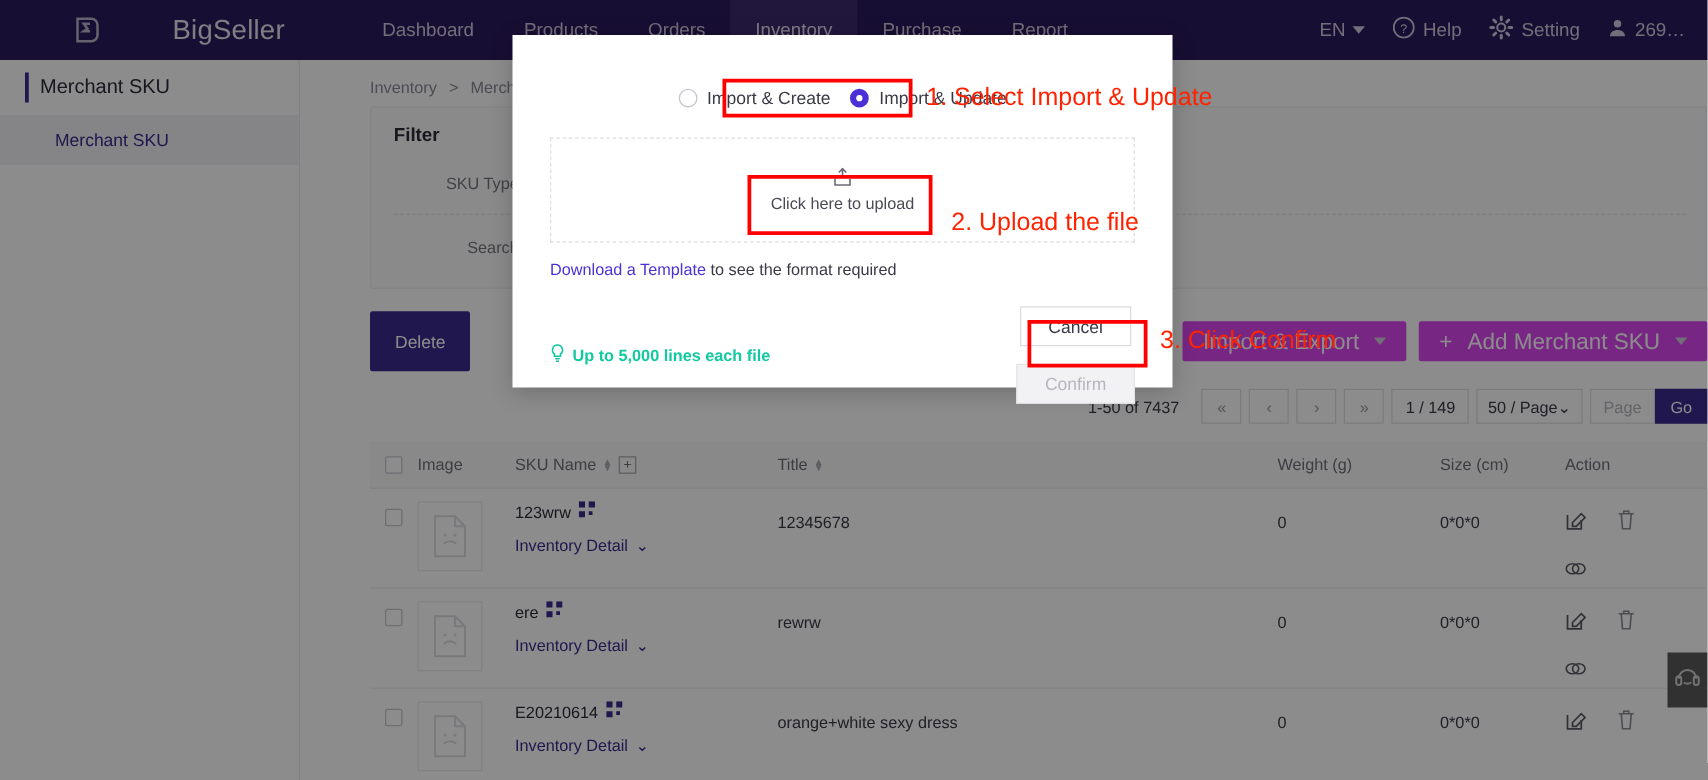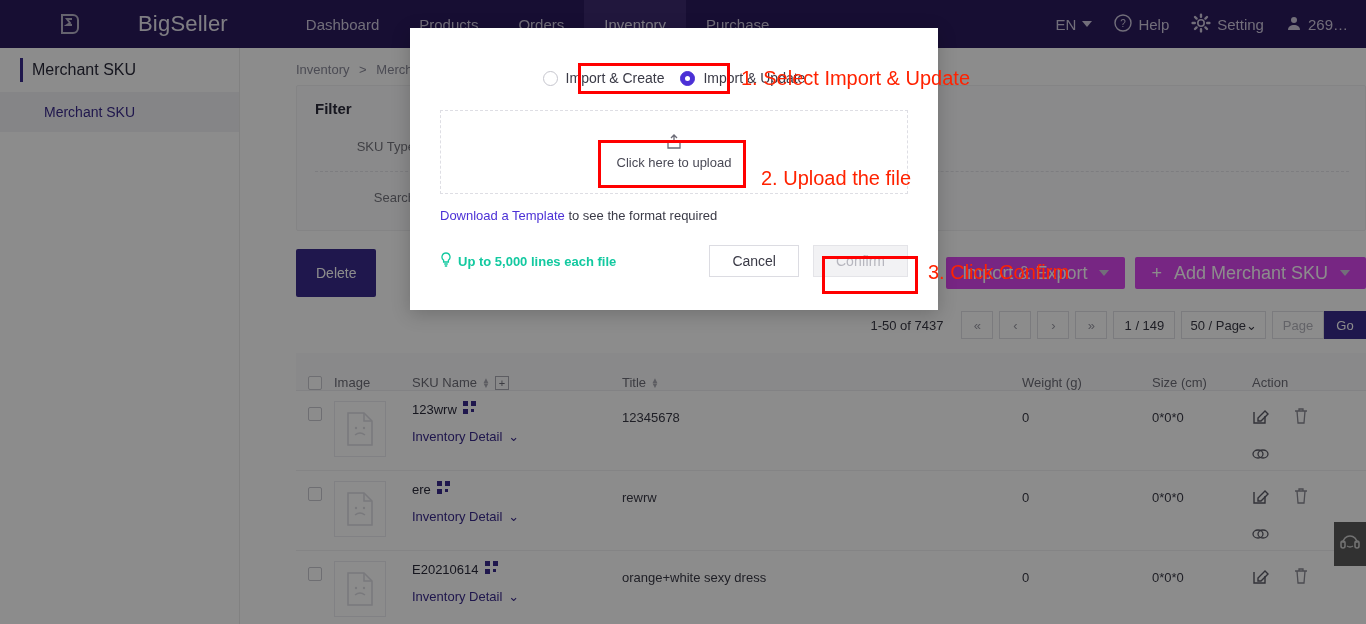--- a/index.html
+++ b/index.html
@@ -90,21 +90,21 @@
   .pg-sel { min-width:82px;height:28px;border:1px solid #e0e0e6;background:#fff;
     display:flex;align-items:center;justify-content:space-between;padding:0 8px;
     font-size:13px;color:#3a3a46;margin-left:6px;cursor:pointer; }
   .pg-input { width:52px;height:28px;border:1px solid #e0e0e6;background:#fff;
     display:flex;align-items:center;justify-content:center;font-size:13px;color:#b5b5bd;margin-left:6px; }
   .pg-go { width:42px;height:28px;background:#3a2a8c;color:#fff;
     display:flex;align-items:center;justify-content:center;font-size:13px;cursor:pointer; }
 
   
   .table { margin-left:20px; margin-top:14px; width:1070px; }
-  .thead { display:flex; align-items:flex-end; height:38px; background:#fafafb; border-bottom:1px solid #ededf0; }
+  .thead { display:flex; align-items:center; height:38px; background:#fafafb; border-bottom:1px solid #ededf0; }
   .th { font-size:13px; color:#6e6e78; display:flex; align-items:center; gap:5px; }
   .c-chk { width:38px; display:flex; justify-content:center; }
   .c-img { width:78px; }
   .c-sku { width:210px; }
   .c-title { width:400px; }
   .c-wt { width:130px; }
   .c-size { width:100px; }
   .c-act { width:110px; }
   .chkbox { width:14px;height:14px;border:1px solid #c8c8d0;background:#fff;border-radius:2px;cursor:pointer; }
   .sortico { display:inline-flex; flex-direction:column; line-height:5px; font-size:8px; color:#a9a9b3; }
@@ -139,21 +139,21 @@
     display:flex; align-items:center; justify-content:center;
   }
   .upbtn {
     display:flex; flex-direction:column; align-items:center; gap:3px;
     font-size:13px; color:#4a4a56; cursor:pointer; padding:8px 22px;
   }
   .dl-line { margin-top:14px; font-size:13px; color:#3a3a46; }
   .dl-link { color:#4b30d6; cursor:pointer; }
   .modal-foot { margin-top:22px; display:flex; align-items:center; }
   .tip { font-size:13px; color:#13c9a0; display:flex; align-items:center; gap:6px; font-weight:bold; }
-  .foot-btns { margin-left:auto; display:flex; gap:14px; align-items:center; }
+  .foot-btns { margin-left:auto; display:flex; gap:14px; align-items:center;flex-direction:column; }
   .btn-cancel { border:1px solid #dcdce2; background:#fff; font-size:14px;
     padding:0 22px; height:32px; color:#3a3a46; cursor:pointer;
     font-family:"Liberation Sans", sans-serif; }
   .btn-confirm { border:1px solid #e4e4e8; background:#f2f2f4; font-size:14px;
     padding:0 22px; height:32px; color:#b6b6be; cursor:not-allowed;
     font-family:"Liberation Sans", sans-serif; }
 
   
   .ann-box { position:absolute; border:3px solid #f00; z-index:40; pointer-events:none; }
   .ann-text { position:absolute; color:#ff2200; font-size:20px; z-index:41;
@@ -435,20 +435,21 @@
         </svg>
     </span>
     <span class="brand-text">BigSeller</span>
   </div>
   <div class="nav-items">
     <div class="nav-item">Dashboard</div>
     <div class="nav-item">Products</div>
     <div class="nav-item">Orders</div>
     <div class="nav-item active">Inventory</div>
     <div class="nav-item">Purchase</div>
+    <div class="nav-item">Report</div>
   </div>
   <div class="nav-right">
     <div class="ni">
       <span>EN</span>
       <span class="caret-d"></span>
     </div>
     <div class="ni">
       <span>
         <svg width="18" height="18" viewBox="0 0 18 18">
             <circle cx="9" cy="9" r="8" fill="none" stroke="#cfc9de" stroke-width="1.4"></circle>

